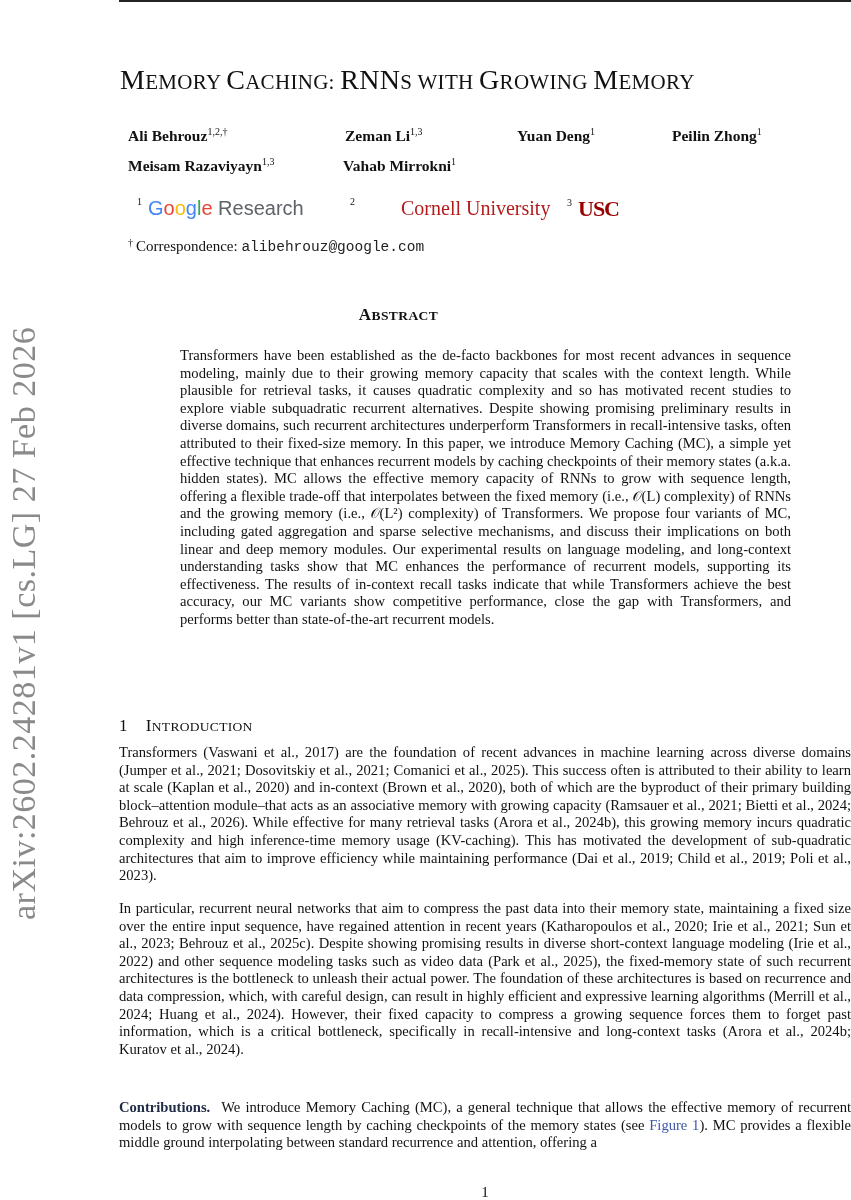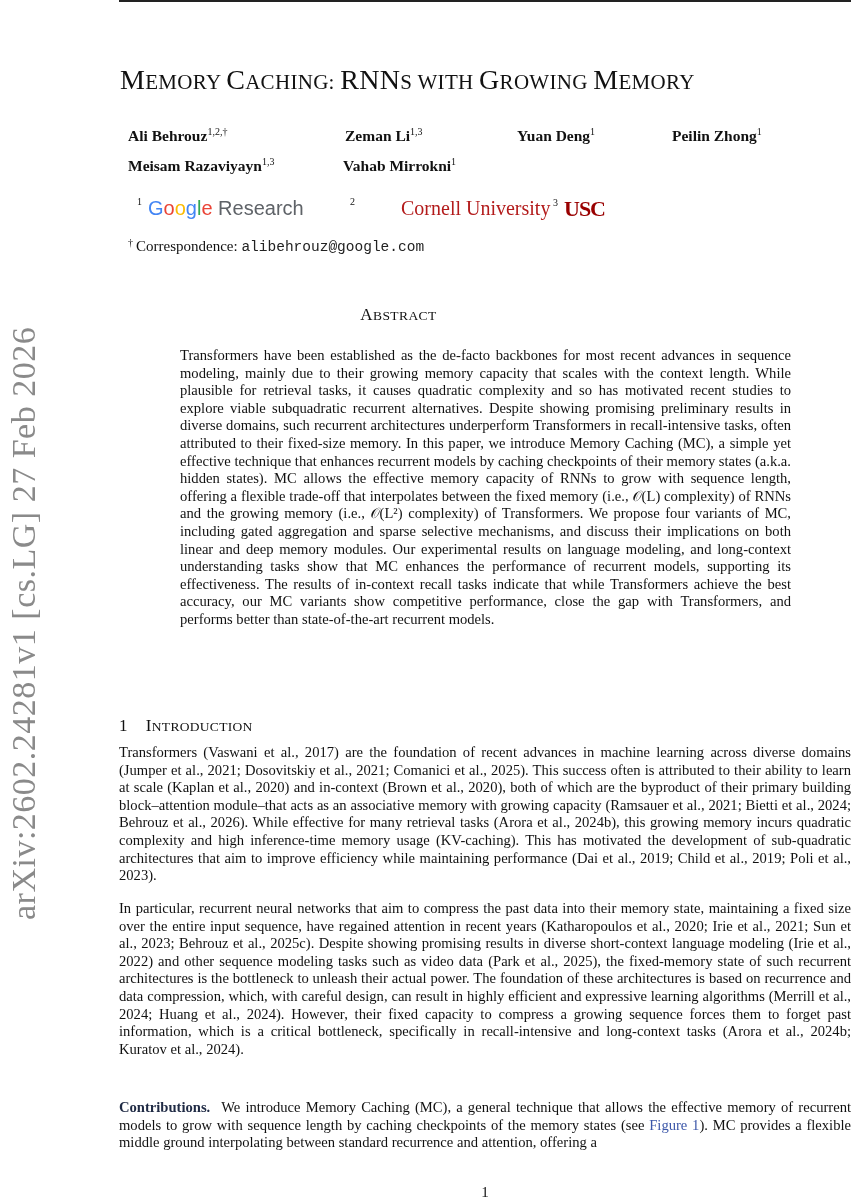--- a/index.html
+++ b/index.html
@@ -17,21 +17,21 @@
     .affils { position:absolute; left:128px; top:196px; height:30px; width:600px; }
     .affil { position:absolute; white-space:nowrap; top:0; }
     .affil sup { font-size:10px; vertical-align:10px; margin-right:6px; }
     .g-logo { font-family:"Liberation Sans","DejaVu Sans",sans-serif; font-size:20px; }
     .g-logo .research { color:#5f6368; }
     .cornell { font-family:"Liberation Serif",serif; font-size:20px; color:#b31b1b;margin-left:40px; }
     .usc { font-family:"Liberation Serif",serif; font-size:22px; font-weight:bold; color:#990000; letter-spacing:-1px; }
     .corr { position:absolute; left:128px; top:237px; font-size:15px; white-space:nowrap; }
     .corr sup { font-size:10px; vertical-align:5px; margin-right:3px; }
     .corr .mono { font-family:"Liberation Mono","DejaVu Sans Mono",monospace; font-size:14.5px; color:#222; }
-    .abs-title { position:absolute; left:0; width:851px; top:305px; text-align:center; padding-left:116px; box-sizing:border-box; font-size:17px; letter-spacing:0.4px; }
+    .abs-title { position:absolute; left:0; width:851px; top:305px; text-align:center; padding-left:116px; box-sizing:border-box; font-size:17px; letter-spacing:0.4px;font-weight:bold; }
     .abs-title .sc { font-size:13.5px; }
     .abs-title-inner { margin-left:-170px; }
     .abstract { position:absolute; left:180px; top:347px; width:611px; font-size:14.6px; line-height:17.6px; text-align:justify; }
     .sec-title { position:absolute; left:119px; top:716px; font-size:17px; letter-spacing:0.3px; white-space:nowrap; }
     .sec-title .num { margin-right:18px; }
     .sec-title .sc { font-size:13.5px;margin-top:15px; }
     .para { position:absolute; left:119px; width:732px; font-size:14.6px; line-height:17.6px; text-align:justify; }
     .p1 { top:744px; }
     .p2 { top:900px; }
     .p3 { top:1099px; }
@@ -57,21 +57,21 @@
   <div class="author" style="left:215px;top:30px"><span>Vahab Mirrokni</span><sup>1</sup></div>
 </div>
 
 <div class="affils">
   <div class="affil" style="left:9px">
     <sup>1</sup><span class="g-logo"><span style="color:#4285F4">G</span><span style="color:#EA4335">o</span><span style="color:#FBBC05">o</span><span style="color:#4285F4">g</span><span style="color:#34A853">l</span><span style="color:#EA4335">e</span><span class="research"> Research</span></span>
   </div>
   <div class="affil" style="left:222px">
     <sup>2</sup><span class="cornell">Cornell University</span>
   </div>
-  <div class="affil" style="left:425px">
+  <div class="affil" style="left:439px">
     <sup>3</sup><span class="usc">USC</span>
   </div>
 </div>
 
 <div class="corr"><sup>†</sup><span>Correspondence: </span><span class="mono">alibehrouz@google.com</span></div>
 
 <div class="abs-title"><span class="abs-title-inner"><span>A</span><span class="sc">BSTRACT</span></span></div>
 
 <div class="abstract">Transformers have been established as the de-facto backbones for most recent advances in sequence modeling, mainly due to their growing memory capacity that scales with the context length. While plausible for retrieval tasks, it causes quadratic complexity and so has motivated recent studies to explore viable subquadratic recurrent alternatives. Despite showing promising preliminary results in diverse domains, such recurrent architectures underperform Transformers in recall-intensive tasks, often attributed to their fixed-size memory. In this paper, we introduce Memory Caching (MC), a simple yet effective technique that enhances recurrent models by caching checkpoints of their memory states (a.k.a. hidden states). MC allows the effective memory capacity of RNNs to grow with sequence length, offering a flexible trade-off that interpolates between the fixed memory (i.e., 𝒪(L) complexity) of RNNs and the growing memory (i.e., 𝒪(L²) complexity) of Transformers. We propose four variants of MC, including gated aggregation and sparse selective mechanisms, and discuss their implications on both linear and deep memory modules. Our experimental results on language modeling, and long-context understanding tasks show that MC enhances the performance of recurrent models, supporting its effectiveness. The results of in-context recall tasks indicate that while Transformers achieve the best accuracy, our MC variants show competitive performance, close the gap with Transformers, and performs better than state-of-the-art recurrent models.</div>
 

